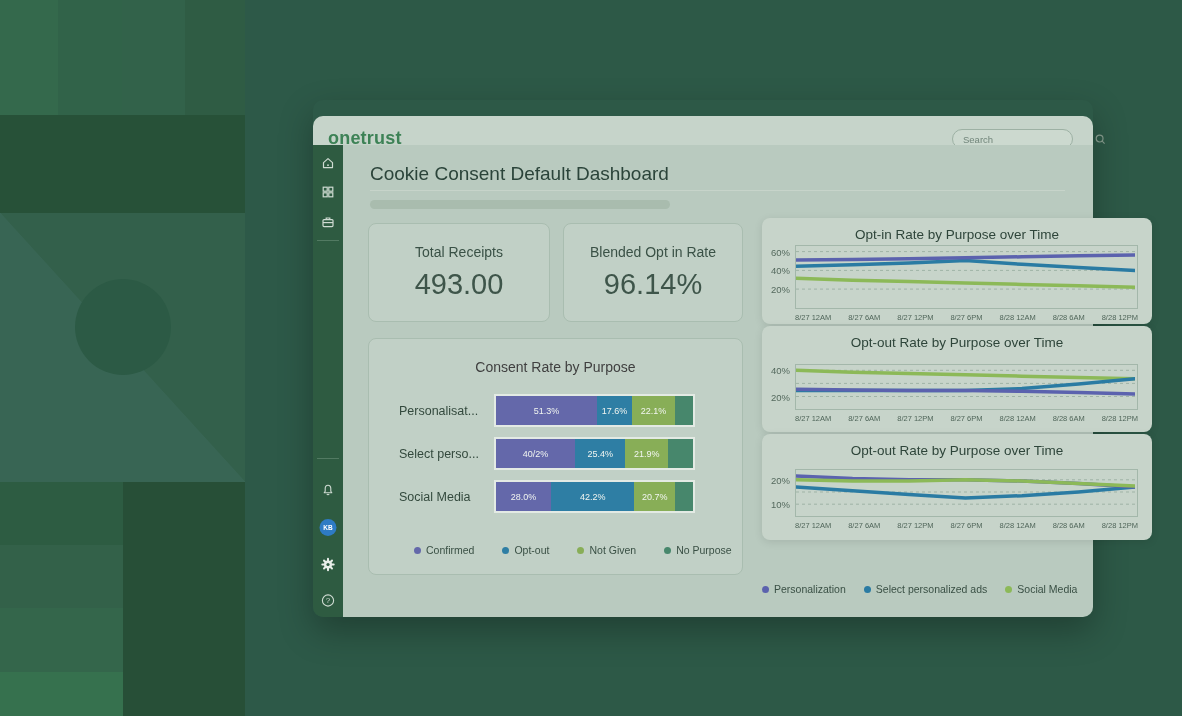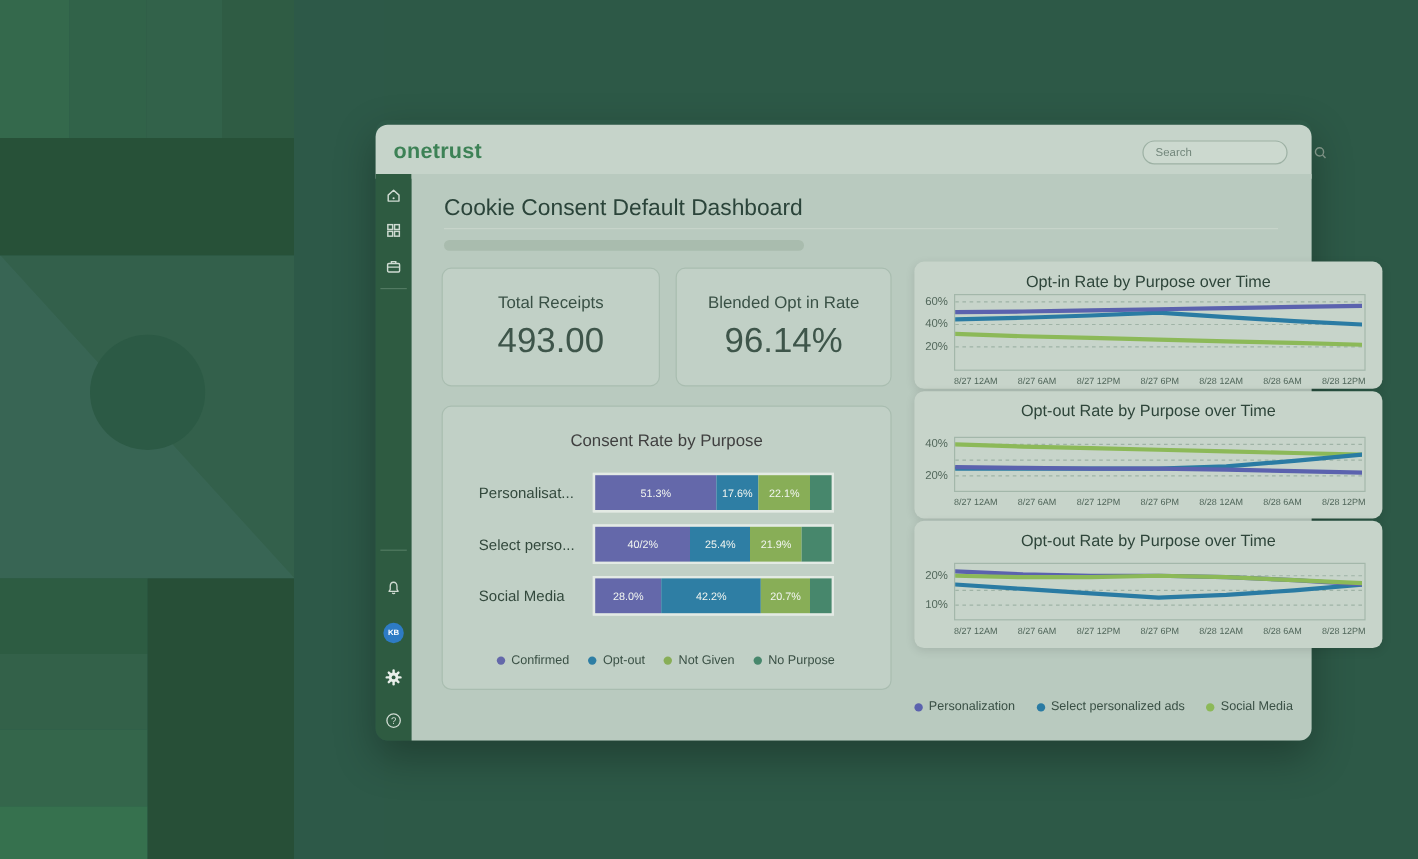--- a/index.html
+++ b/index.html
@@ -5,21 +5,21 @@
   * { margin:0; padding:0; box-sizing:border-box; }
   html,body { width:1182px; height:716px; overflow:hidden; }
   body { font-family:"Liberation Sans", sans-serif; background:#2d5947; position:relative; }
 
   
   .bg-block { position:absolute; }
 
   
   .app-window { position:absolute; left:313px; top:100px; width:780px; height:517px;
     border-radius:10px; box-shadow:0 14px 34px rgba(0,0,0,0.28); }
-  .topbar { position:absolute; left:0; top:4px; width:100%; height:45px; background:#c6d4ca;
+  .topbar { position:absolute; left:0; top:16px; width:100%; height:45px; background:#c6d4ca;
     border-radius:10px 10px 0 0; display:flex; align-items:center; }
   .logo { margin-left:15px; font-size:18px; font-weight:700; letter-spacing:0.2px; color:#3d8256; }
   .searchbox { position:absolute; right:20px; top:13px; width:121px; height:20px;
     border:1px solid #9db1a4; border-radius:10px; background:#ccd9cf; display:flex; align-items:center; }
   .searchbox input { flex:1; border:none; outline:none; background:transparent; font-family:"Liberation Sans",sans-serif;
     font-size:9.5px; color:#5d7065; padding-left:10px; }
   .searchbox input::placeholder { color:#71её; }
   .searchbox input::placeholder { color:#71857a; }
   .search-ic { margin-right:8px; display:flex; }
 
@@ -44,21 +44,21 @@
 
   
   .consent-card { position:absolute; left:25px; top:193px; width:375px; height:237px; background:#c1d0c6;
     border:1px solid #a9bdb0; border-radius:8px; }
   .consent-title { text-align:center; margin-top:20px; font-size:14px; font-weight:500; color:#404040; }
   .bar-rows { position:absolute; left:30px; top:55px; right:30px; }
   .bar-row { display:flex; align-items:center; height:33px; margin-bottom:10px; }
   .bar-label { width:95px; font-size:12.5px; color:#33493d; }
   .bar-track { flex:0 0 201px; height:33px; display:flex; border:2px solid #e3eae4; background:#e3eae4; }
   .bar-seg { display:flex; align-items:center; justify-content:center; font-size:9px; color:#f1f5f0; overflow:hidden; white-space:nowrap; }
-  .legend-row { position:absolute; display:flex; align-items:center; gap:16px; }
+  .legend-row { position:absolute; display:flex; align-items:center; gap:28px; }
   .consent-legend { left:45px; top:205px; }
   .legend-item { display:flex; align-items:center; gap:5px; font-size:10.5px; color:#3a5045; }
   .legend-dot { width:7px; height:7px; border-radius:50%; }
 
   
   .line-col { position:absolute; left:419px; top:73px; width:390px; }
   .line-card { width:390px; background:#c7d4ca; border-radius:8px; box-shadow:0 2px 8px rgba(0,0,0,0.10);
     margin-bottom:2px; padding-top:9px; position:relative; }
   .line-card.h { height:106px; }
   .line-title { text-align:center; font-size:13.5px; font-weight:500; color:#2e453a; }

